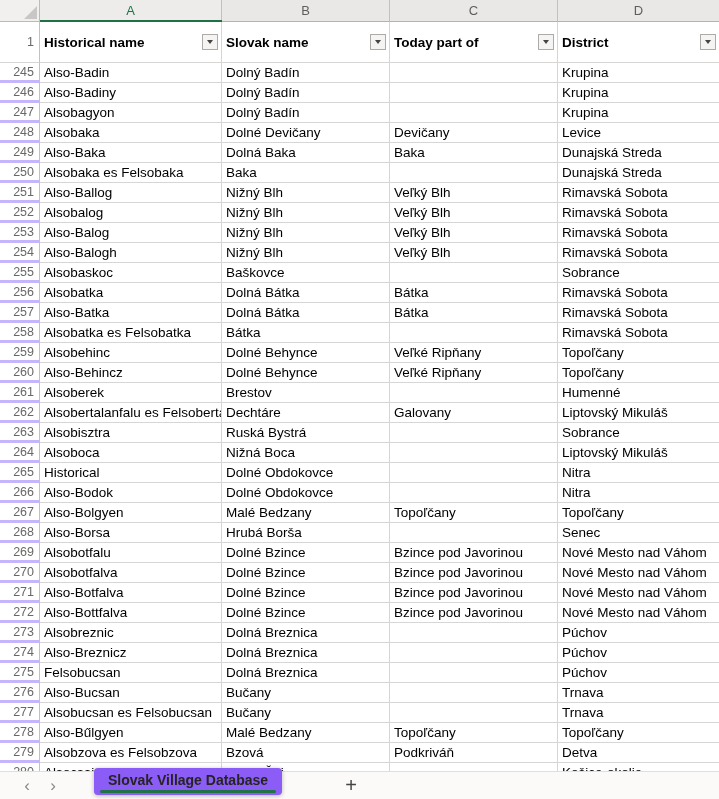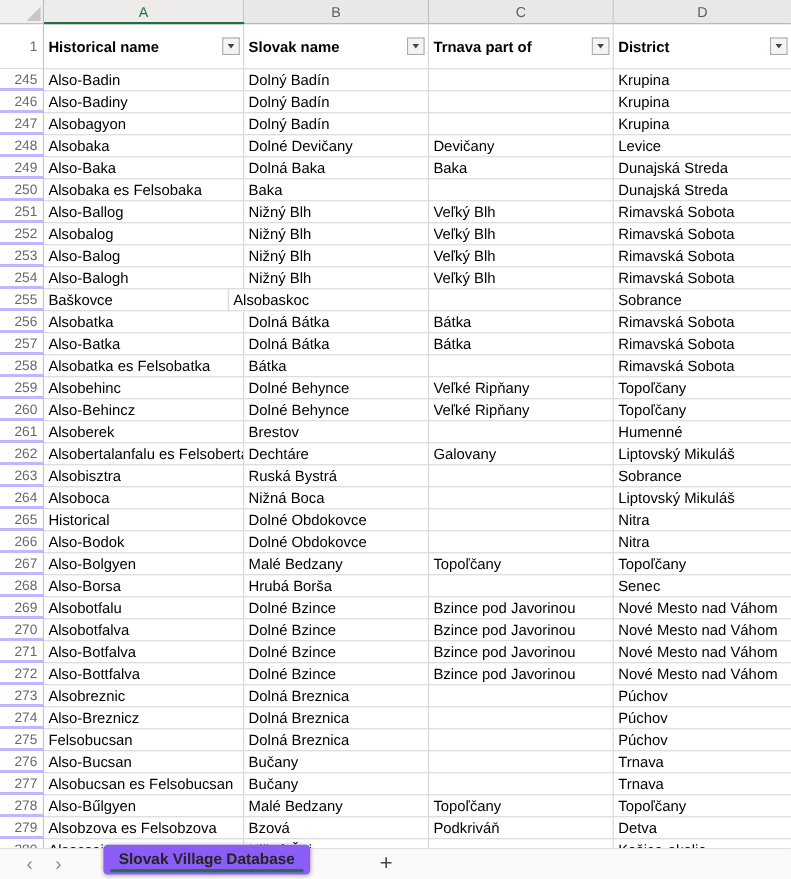--- a/index.html
+++ b/index.html
@@ -88,21 +88,21 @@
         <span class="fl-tri"></span>
       </button>
     </div>
     <div class="hcell w-b">
       <span>Slovak name</span>
       <button class="filter">
         <span class="fl-tri"></span>
       </button>
     </div>
     <div class="hcell w-c">
-      <span>Trnava part of</span>
+      <span>Today part of</span>
       <button class="filter">
         <span class="fl-tri"></span>
       </button>
     </div>
     <div class="hcell w-d">
       <span>District</span>
       <button class="filter">
         <span class="fl-tri"></span>
       </button>
     </div>
@@ -174,22 +174,22 @@
     </div>
       <div class="r">
       <div class="rowh">254</div>
       <div class="c w-a">Also-Balogh</div>
       <div class="c w-b">Nižný Blh</div>
       <div class="c w-c">Veľký Blh</div>
       <div class="c w-d">Rimavská Sobota</div>
     </div>
       <div class="r">
       <div class="rowh">255</div>
+      <div class="c w-a">Alsobaskoc</div>
       <div class="c w-b">Baškovce</div>
-      <div class="c w-a">Alsobaskoc</div>
       <div class="c w-c"></div>
       <div class="c w-d">Sobrance</div>
     </div>
       <div class="r">
       <div class="rowh">256</div>
       <div class="c w-a">Alsobatka</div>
       <div class="c w-b">Dolná Bátka</div>
       <div class="c w-c">Bátka</div>
       <div class="c w-d">Rimavská Sobota</div>
     </div>

